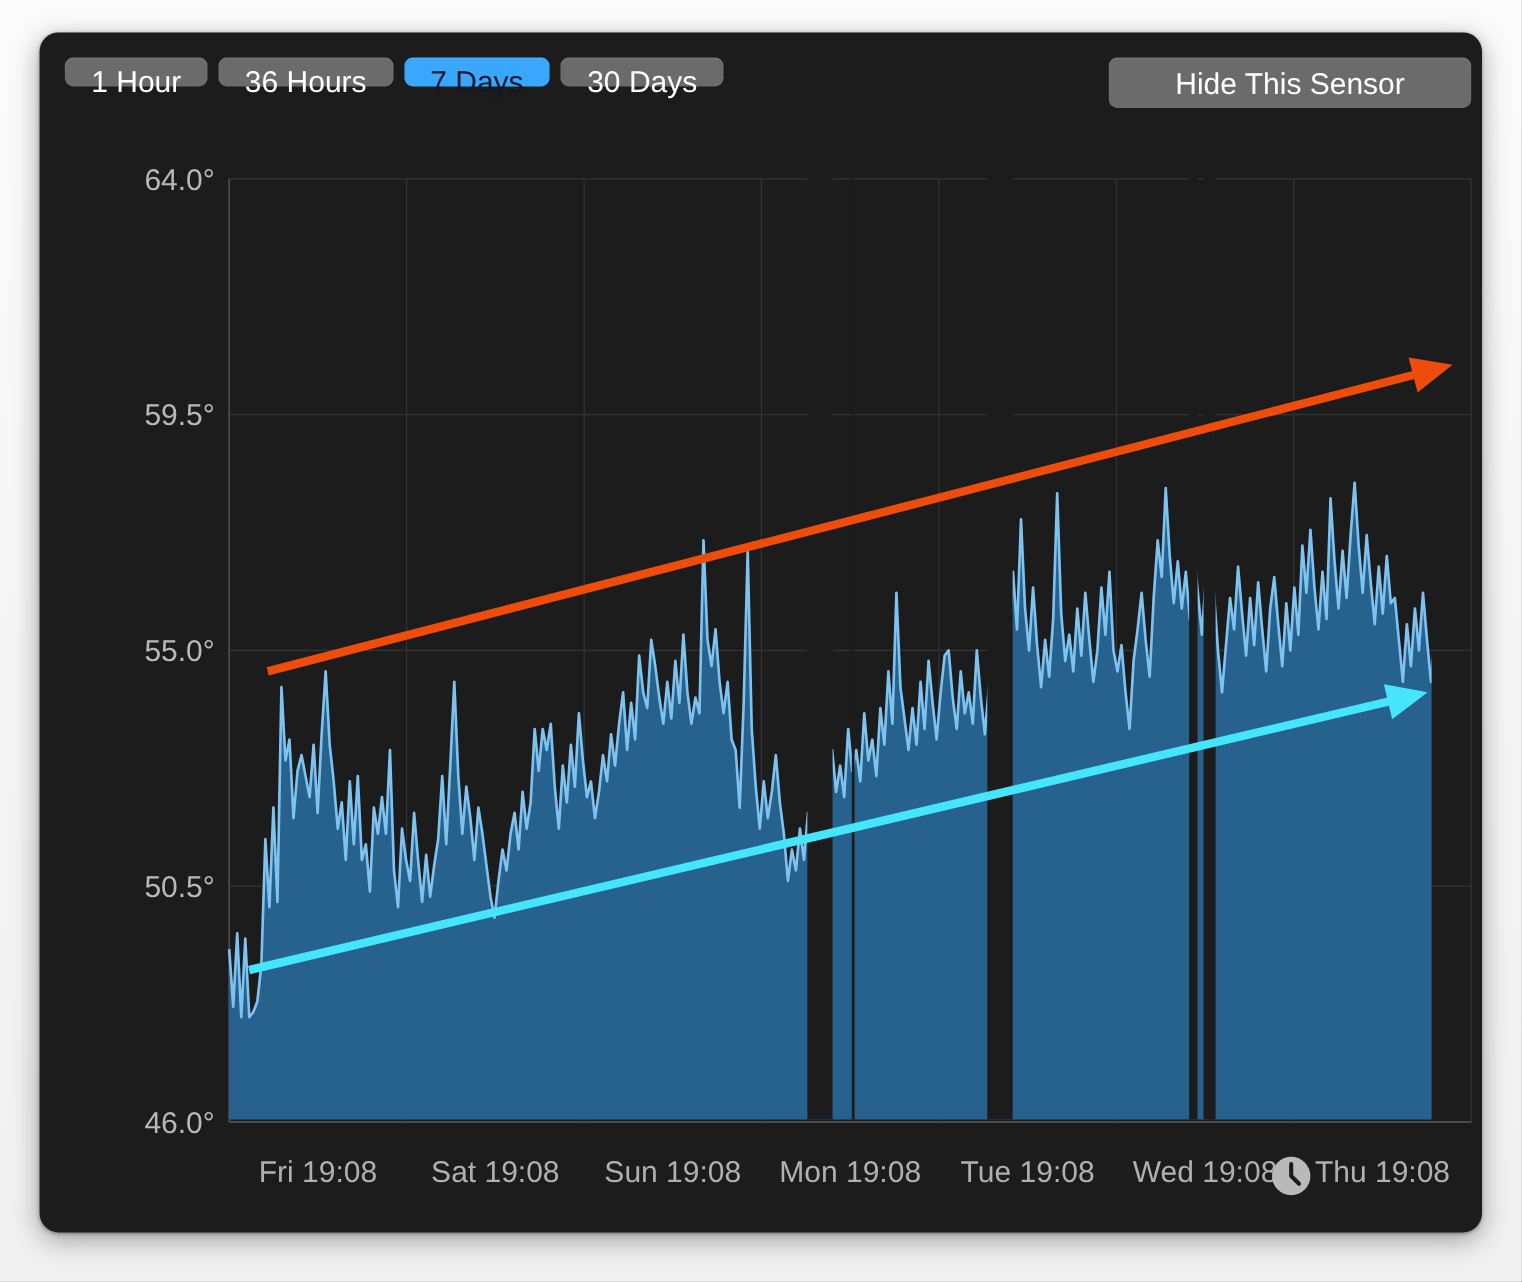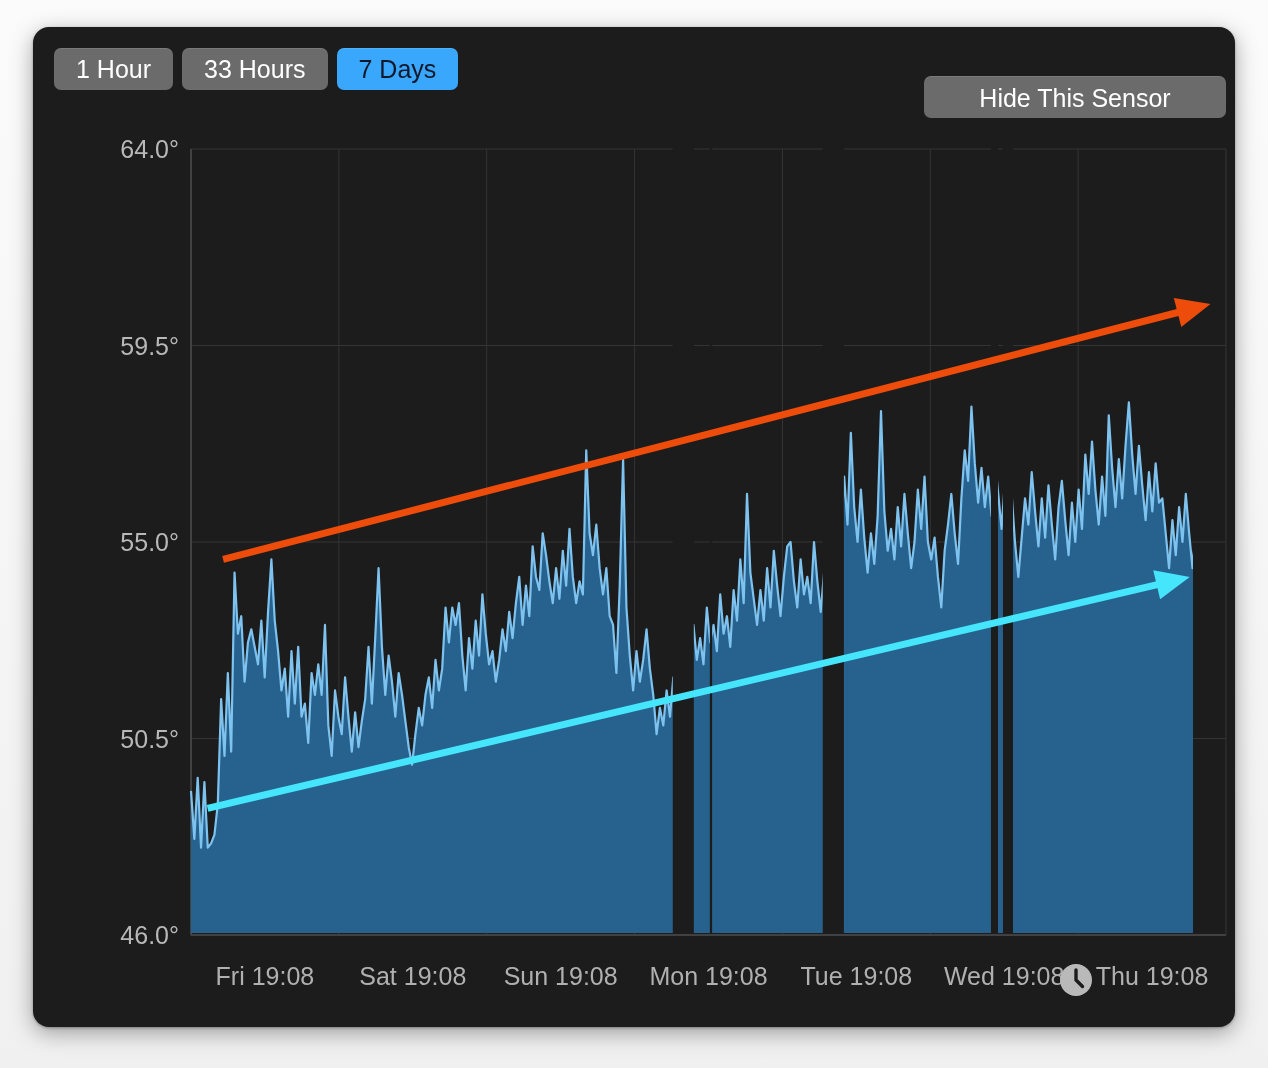--- a/index.html
+++ b/index.html
@@ -31,21 +31,21 @@
     left: 0; top: 0;
     width: 1202px; height: 86px;
   }
   .seg-group {
     position: absolute;
     left: 21px; top: 21px;
     display: flex;
     gap: 9px;
   }
   .seg-btn {
-    height: 42px;
+    height: 24px;
     border: none;
     border-radius: 7px;
     background: #6b6b6b;
     color: #ffffff;
     font-family: "Liberation Sans", sans-serif;
     font-size: 25px;
     line-height: 42px;
     padding: 0 22px;
     text-align: center;
     cursor: pointer;
@@ -64,21 +64,20 @@
     border: none;
     border-radius: 7px;
     background: #6b6b6b;
     color: #ffffff;
     font-family: "Liberation Sans", sans-serif;
     font-size: 25px;
     line-height: 42px;
     text-align: center;
     cursor: pointer;
     box-shadow: inset 0 1px 0 rgba(255,255,255,0.10);
-    margin-top: 28px;
   }
   
   #chart-area {
     position: absolute;
     left: 0; top: 86px;
     width: 1072px; height: 914px;
   }
   #chart-svg { display: block; }
   .ytick-label {
     fill: #b8b8b8;
@@ -98,22 +97,23 @@
 </style>
 </head>
 <body>
 
 <div id="root">
   <div id="panel">
 
     <div id="toolbar">
       <div class="seg-group">
         <button class="seg-btn">1 Hour</button>
-        <button class="seg-btn">33 Hours</button>
+        <button class="seg-btn">36 Hours</button>
         <button class="seg-btn active">7 Days</button>
+        <button class="seg-btn">30 Days</button>
       </div>
       <button id="hide-sensor-btn">Hide This Sensor</button>
     </div>
 
     <div id="chart-area">
       <svg id="chart-svg" width="1202" height="914" viewBox="0 0 1202 914">
         <defs>
           <clipPath id="plotclip">
               <rect x="125" y="30" width="1035" height="790"></rect>
             </clipPath>

